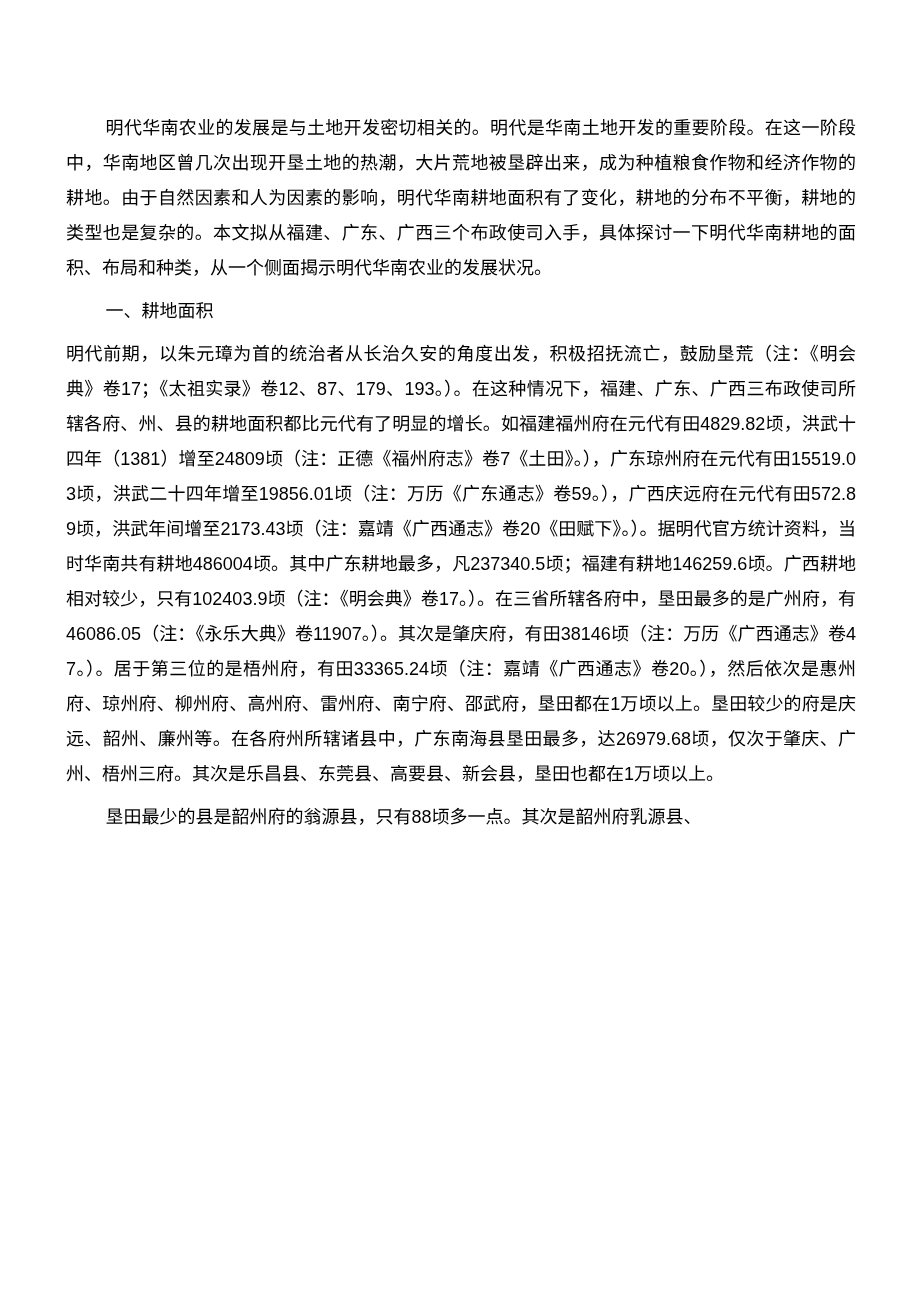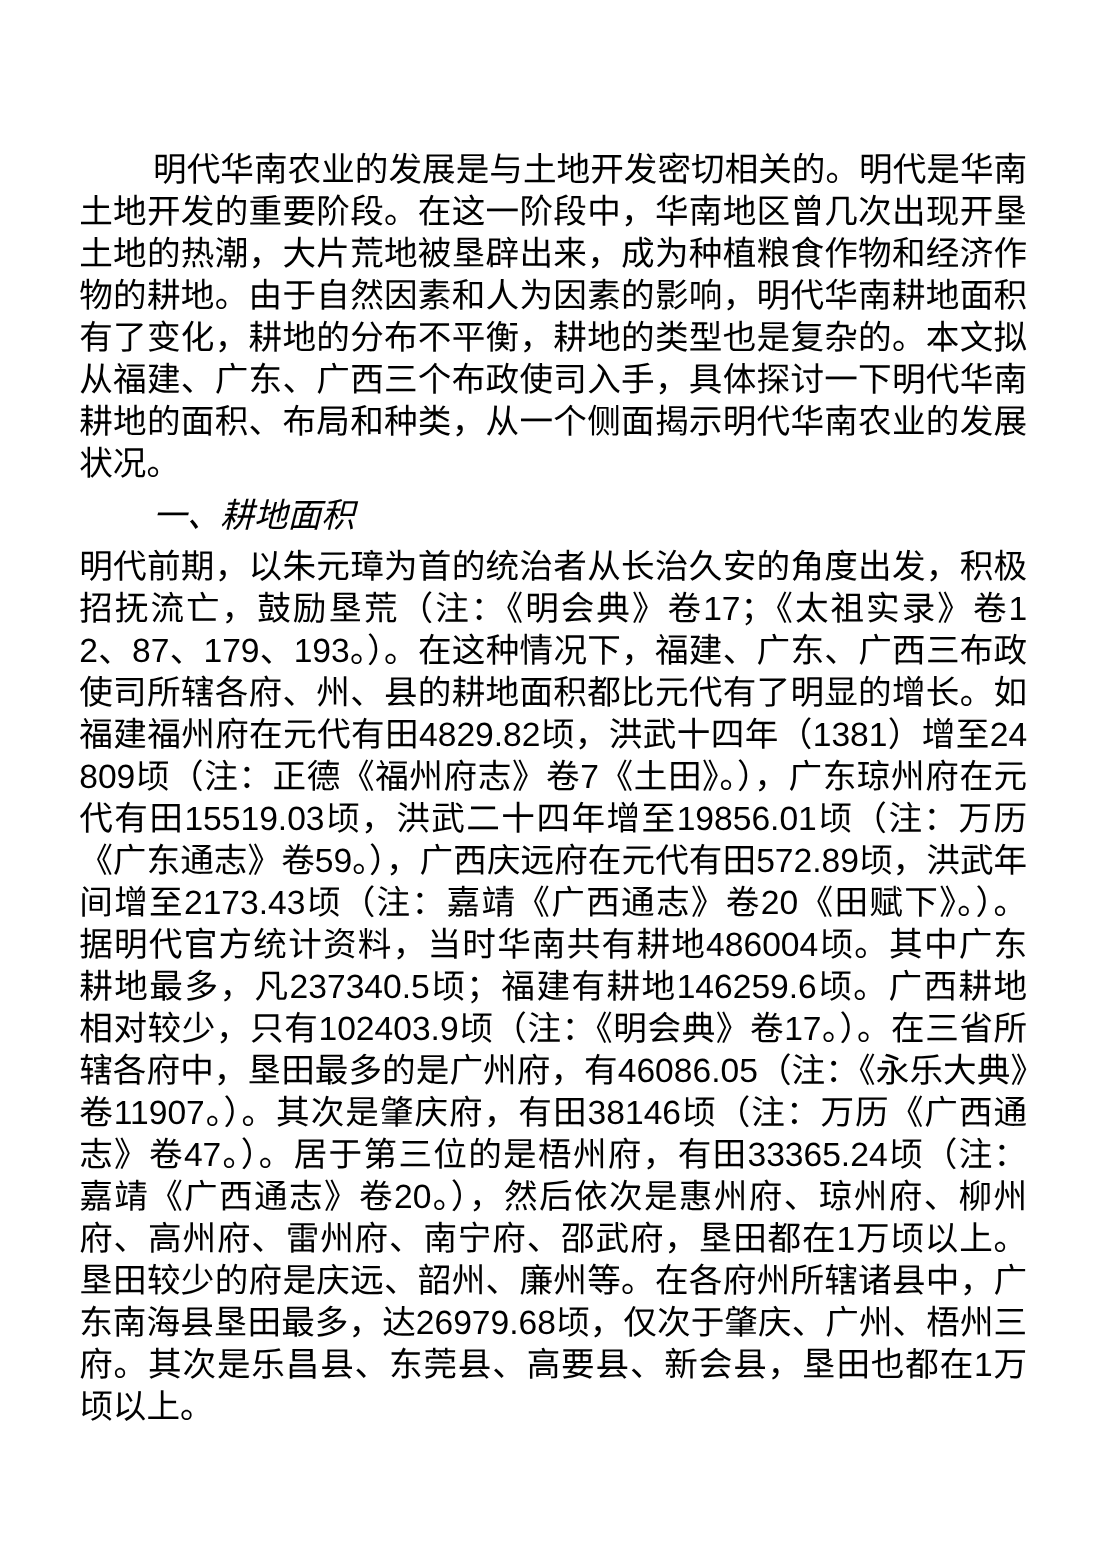--- a/index.html
+++ b/index.html
@@ -11,46 +11,46 @@
     position: relative;
     width: 920px;
     height: 1303px;
     background: #ffffff;
     overflow: hidden;
     font-family: "Liberation Sans", "DejaVu Sans", sans-serif;
   }
   .doc {
     position: absolute;
     left: 66px;
-    top: 124px;
+    top: 111px;
     width: 790px;
     color: #000000;
-    font-size: 28px;
+    font-size: 18px;
     line-height: 35px;
     text-align: justify;
     letter-spacing: 0;
   }
   .doc p {
     margin: 0 0 8px 0;
     padding: 0;
     overflow-wrap: break-word;
     word-break: break-all;
     text-justify: inter-ideograph;
   }
   .doc p.indent {
     text-indent: 2.2em;
   }
   .doc p.heading {
     text-align: left;
     text-indent: 2.2em;
-    font-style: italic;
   }
 </style>
 </head>
 <body style="background: rgb(255, 255, 255);">
 
 <div class="page">
   <div class="doc" id="doc" style="color: rgb(0, 0, 0);">
       <p class=" indent">明代华南农业的发展是与土地开发密切相关的。明代是华南土地开发的重要阶段。在这一阶段中，华南地区曾几次出现开垦土地的热潮，大片荒地被垦辟出来，成为种植粮食作物和经济作物的耕地。由于自然因素和人为因素的影响，明代华南耕地面积有了变化，耕地的分布不平衡，耕地的类型也是复杂的。本文拟从福建、广东、广西三个布政使司入手，具体探讨一下明代华南耕地的面积、布局和种类，从一个侧面揭示明代华南农业的发展状况。</p>
       <p class="heading indent">一、耕地面积</p>
       <p class="">明代前期，以朱元璋为首的统治者从长治久安的角度出发，积极招抚流亡，鼓励垦荒（注：《明会典》卷17；《太祖实录》卷12、87、179、193。）。在这种情况下，福建、广东、广西三布政使司所辖各府、州、县的耕地面积都比元代有了明显的增长。如福建福州府在元代有田4829.82顷，洪武十四年（1381）增至24809顷（注：正德《福州府志》卷7《土田》。），广东琼州府在元代有田15519.03顷，洪武二十四年增至19856.01顷（注：万历《广东通志》卷59。），广西庆远府在元代有田572.89顷，洪武年间增至2173.43顷（注：嘉靖《广西通志》卷20《田赋下》。）。据明代官方统计资料，当时华南共有耕地486004顷。其中广东耕地最多，凡237340.5顷；福建有耕地146259.6顷。广西耕地相对较少，只有102403.9顷（注：《明会典》卷17。）。在三省所辖各府中，垦田最多的是广州府，有46086.05（注：《永乐大典》卷11907。）。其次是肇庆府，有田38146顷（注：万历《广西通志》卷47。）。居于第三位的是梧州府，有田33365.24顷（注：嘉靖《广西通志》卷20。），然后依次是惠州府、琼州府、柳州府、高州府、雷州府、南宁府、邵武府，垦田都在1万顷以上。垦田较少的府是庆远、韶州、廉州等。在各府州所辖诸县中，广东南海县垦田最多，达26979.68顷，仅次于肇庆、广州、梧州三府。其次是乐昌县、东莞县、高要县、新会县，垦田也都在1万顷以上。</p>
+      <p class=" indent">垦田最少的县是韶州府的翁源县，只有88顷多一点。其次是韶州府乳源县、</p>
     </div>
 </div>
 
 </body></html>

